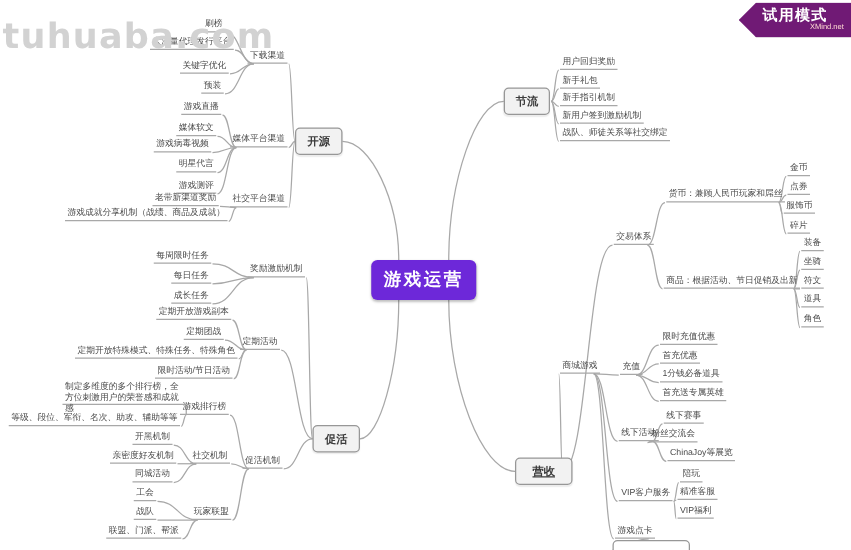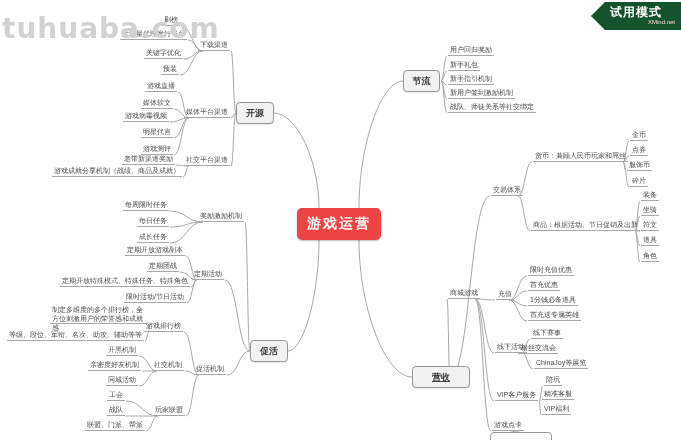--- a/index.html
+++ b/index.html
@@ -119,21 +119,21 @@
       <path d="M 509 300 C 518 300, 518 321, 527 321" fill="none" stroke="#a8a8a8" stroke-width="1"></path>
       <path d="M 522 353 C 526 353, 526 339, 530 339" fill="none" stroke="#a8a8a8" stroke-width="1"></path>
       <path d="M 522 353 C 520 353, 520 354, 518 354" fill="none" stroke="#a8a8a8" stroke-width="1"></path>
       <path d="M 522 353 C 527.5 353, 527.5 369, 533 369" fill="none" stroke="#a8a8a8" stroke-width="1"></path>
       <path d="M 539 401 C 541 401, 541 386, 543 386" fill="none" stroke="#a8a8a8" stroke-width="1"></path>
       <path d="M 539 401 C 540 401, 540 400, 541 400" fill="none" stroke="#a8a8a8" stroke-width="1"></path>
       <path d="M 539 401 C 540 401, 540 415, 541 415" fill="none" stroke="#a8a8a8" stroke-width="1"></path>
       <path d="M 519 431 C 504.5 431, 504.5 440, 490 440" fill="none" stroke="#a8a8a8" stroke-width="1"></path>
     </svg>
   <div id="nodes">
-      <div class="node n-main" style="top: 208px; left: 297px; width: 84px; height: 32px; background: #ef4444;">游戏运营</div>
+      <div class="node n-main" style="top: 208px; left: 297px; width: 84px; height: 32px; background: #6d28d9;">游戏运营</div>
       <div class="node n-branch" style="top: 102px; left: 236px; width: 38px; height: 22px;">开源</div>
       <div class="node n-label" style="top: 40px; right: 451px;">下载渠道</div>
       <div class="node n-label" style="top: 15px; right: 501px;">刷榜</div>
       <div class="node n-label" style="top: 29px; right: 494px;">大流量代理发行平台</div>
       <div class="node n-label" style="top: 48px; right: 498px;">关键字优化</div>
       <div class="node n-label" style="top: 64px; right: 502px;">预装</div>
       <div class="node n-label" style="top: 107px; right: 451px;">媒体平台渠道</div>
       <div class="node n-label" style="top: 81px; right: 504px;">游戏直播</div>
       <div class="node n-label" style="top: 98px; right: 508px;">媒体软文</div>
       <div class="node n-label" style="top: 111px; right: 512px;">游戏病毒视频</div>
@@ -163,21 +163,21 @@
       <div class="node n-label wrap" style="top: 305px; right: 533px; width: 98px; height: 19px;">制定多维度的多个排行榜，全方位刺激用户的荣誉感和成就感</div>
       <div class="node n-label" style="top: 330px; right: 537px;">等级、段位、军衔、名次、助攻、辅助等等</div>
       <div class="node n-label" style="top: 360px; right: 497px;">社交机制</div>
       <div class="node n-label" style="top: 345px; right: 543px;">开黑机制</div>
       <div class="node n-label" style="top: 360px; right: 540px;">亲密度好友机制</div>
       <div class="node n-label" style="top: 375px; right: 543px;">同城活动</div>
       <div class="node n-label" style="top: 405px; right: 496px;">玩家联盟</div>
       <div class="node n-label" style="top: 390px; right: 556px;">工会</div>
       <div class="node n-label" style="top: 405px; right: 556px;">战队</div>
       <div class="node n-label" style="top: 420px; right: 536px;">联盟、门派、帮派</div>
-      <div class="node n-branch" style="top: 366px; left: 412px; width: 58px; height: 22px; text-decoration: underline;">营收</div>
+      <div class="node n-branch" style="top: 366px; left: 412px; width: 46px; height: 22px; text-decoration: underline;">营收</div>
       <div class="node n-label" style="top: 185px; left: 491px;">交易体系</div>
       <div class="node n-label" style="top: 151px; left: 533px;">货币：兼顾人民币玩家和屌丝</div>
       <div class="node n-label" style="top: 130px; left: 630px;">金币</div>
       <div class="node n-label" style="top: 145px; left: 630px;">点券</div>
       <div class="node n-label" style="top: 160px; left: 627px;">服饰币</div>
       <div class="node n-label" style="top: 176px; left: 630px;">碎片</div>
       <div class="node n-label" style="top: 220px; left: 531px;">商品：根据活动、节日促销及出新</div>
       <div class="node n-label" style="top: 190px; left: 641px;">装备</div>
       <div class="node n-label" style="top: 205px; left: 641px;">坐骑</div>
       <div class="node n-label" style="top: 220px; left: 641px;">符文</div>
@@ -194,17 +194,17 @@
       <div class="node n-label" style="top: 343px; left: 519px;">粉丝交流会</div>
       <div class="node n-label" style="top: 358px; left: 534px;">ChinaJoy等展览</div>
       <div class="node n-label" style="top: 390px; left: 495px;">VIP客户服务</div>
       <div class="node n-label" style="top: 375px; left: 544px;">陪玩</div>
       <div class="node n-label" style="top: 389px; left: 542px;">精准客服</div>
       <div class="node n-label" style="top: 404px; left: 542px;">VIP福利</div>
       <div class="node n-label" style="top: 420px; left: 492px;">游戏点卡</div>
       <div class="node n-box" style="top: 432px; left: 490px; width: 62px; height: 16px;"></div>
     </div>
   <div id="watermark">tuhuaba.com</div>
-  <div id="ribbon" style="background: #14532d;">
+  <div id="ribbon" style="background: #701a75;">
     <span class="big">试用模式</span>
     <span class="small">XMind.net</span>
   </div>
 </div>
 
 </body></html>

